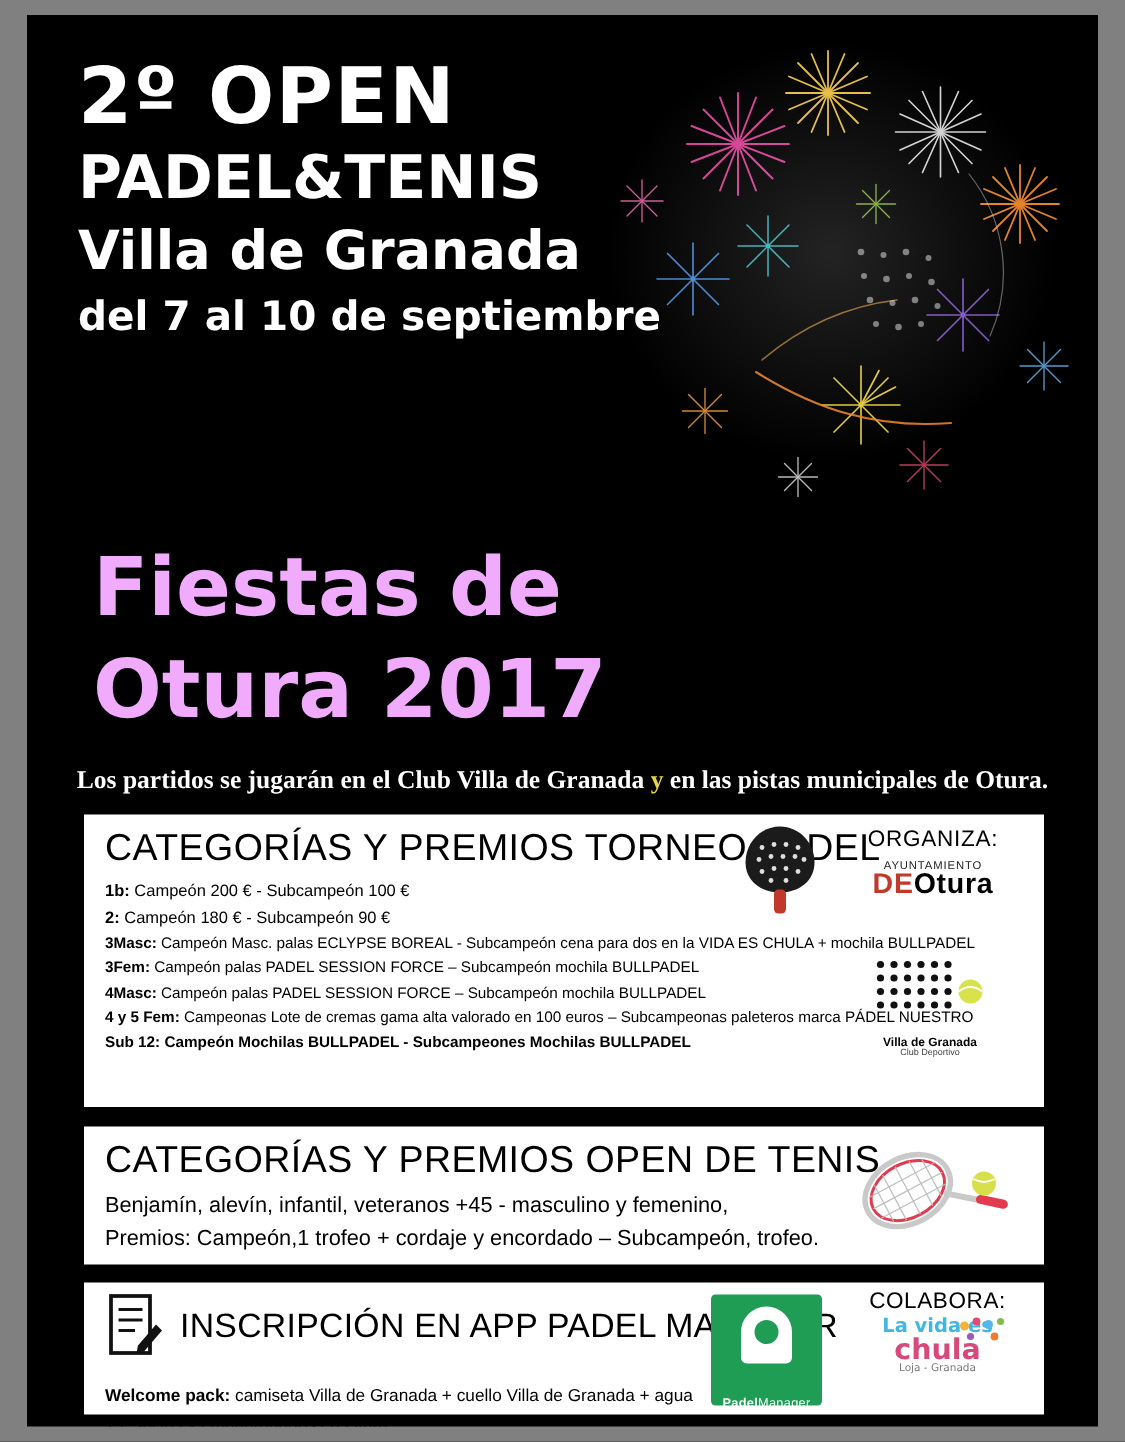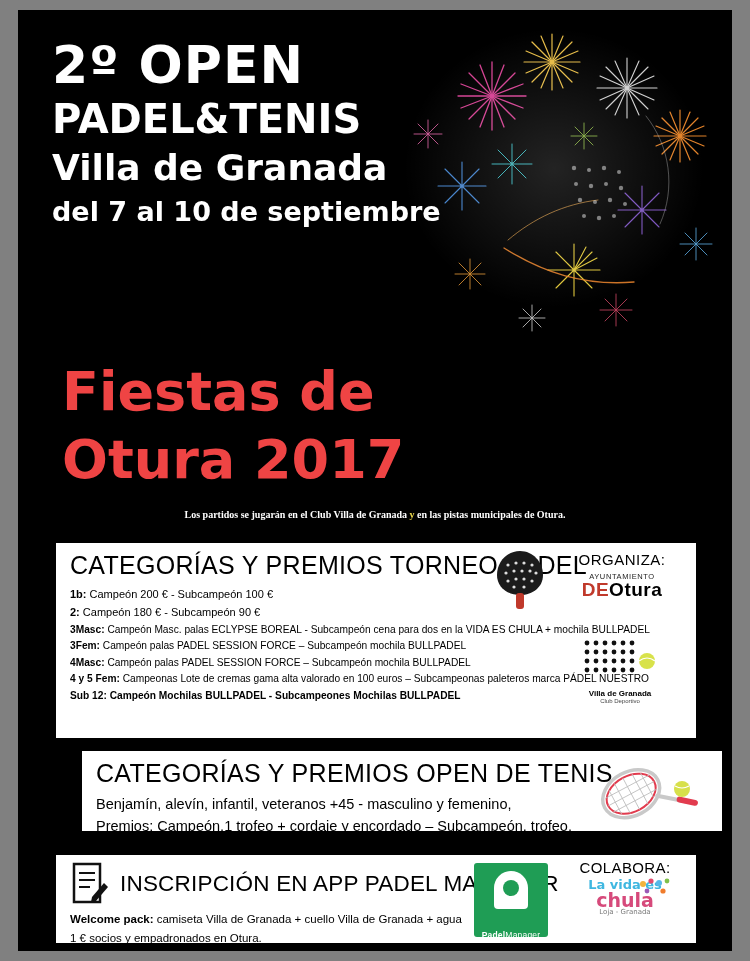--- a/index.html
+++ b/index.html
@@ -71,53 +71,53 @@
     font-size: 27px;
     line-height: 1.2;
     margin: 8px 0 0 0;
     white-space: nowrap;
   }
 
   .fiestas {
     position: absolute;
     left: 44px;
     top: 348px;
-    color: #ef4444;
+    color: #f0abfc;
     font-family: "DejaVu Sans", sans-serif;
     font-weight: bold;
     font-size: 54px;
     line-height: 1.25;
   }
   .fiestas div { white-space: nowrap; }
 
   .notice {
     position: absolute;
     left: 0;
     top: 498px;
     width: 714px;
     text-align: center;
     color: #ffffff;
     font-family: "Liberation Serif", serif;
     font-weight: bold;
-    font-size: 10px;
+    font-size: 17px;
     line-height: 1.45;
   }
   .notice .y { color: #e8d44a; }
 
   
   .panel {
     position: absolute;
     left: 38px;
     width: 640px;
     background: #ffffff;
     color: #000000;
     box-sizing: border-box;
   }
   .panel-padel { top: 533px; height: 195px; padding: 8px 12px 6px 14px; }
-  .panel-tenis { top: 741px; height: 80px; padding: 8px 12px 6px 14px; margin-left: 26px; }
+  .panel-tenis { top: 741px; height: 92px; padding: 8px 12px 6px 14px; }
   .panel-insc  { top: 845px; height: 88px; padding: 6px 12px 6px 14px; }
 
   .panel-title {
     font-family: "Liberation Sans", sans-serif;
     font-size: 25px;
     letter-spacing: .3px;
     margin: 0 0 6px 0;
     font-weight: 400;
   }
 
@@ -195,21 +195,21 @@
     align-items: center;
     gap: 10px;
   }
   .insc-title {
     font-size: 22.5px;
     letter-spacing: .2px;
   }
   .insc-lines {
     font-size: 11.5px;
     line-height: 1.62;
-    margin-top: 3px;
+    margin-top: 15px;
   }
   .insc-lines b { font-weight: bold; }
   .pm-logo {
     position: absolute;
     right: 148px;
     top: 8px;
     width: 74px;
     height: 74px;
     background: #1f9d55;
     border-radius: 3px;

